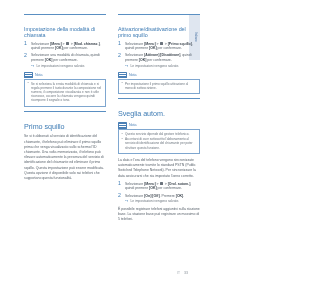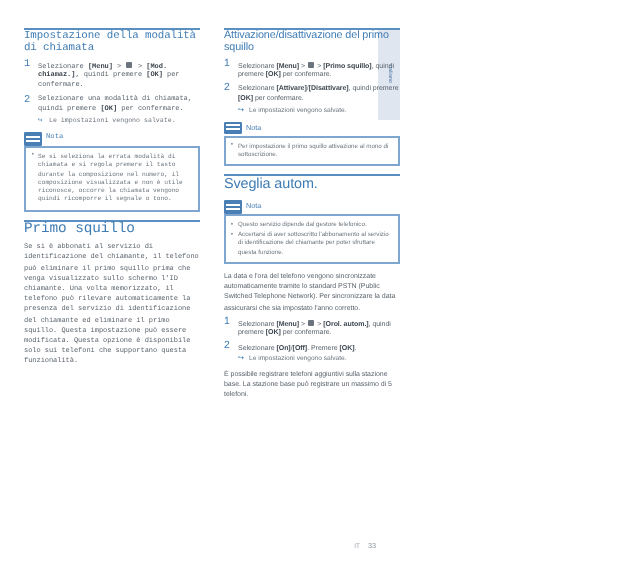--- a/index.html
+++ b/index.html
@@ -44,27 +44,27 @@
     position: absolute;
     top: 14px;
     left: 0;
     width: 200px;
     display: flex;
     gap: 0px;
   }
   .col {
     width: 88px;
   }
-  .col-left  { margin-left: 12px; font-family: Liberation Mono, monospace; }
+  .col-left  { margin-left: 24px; }
   .col-right { margin-left: 12px; }
 
   
   .sec-head {
     border-top: 0.55px solid #5a8fc2;
-    padding-top: 0;
+    padding-top: 11px;
     margin-bottom: 3.2px;
   }
   .sec-head .t {
     color: #3f7cb4;
     font-size: 5.4px;
     line-height: 6.2px;
     letter-spacing: -0.05px;
   }
   .sec-head.big .t {
     font-size: 7.2px;

